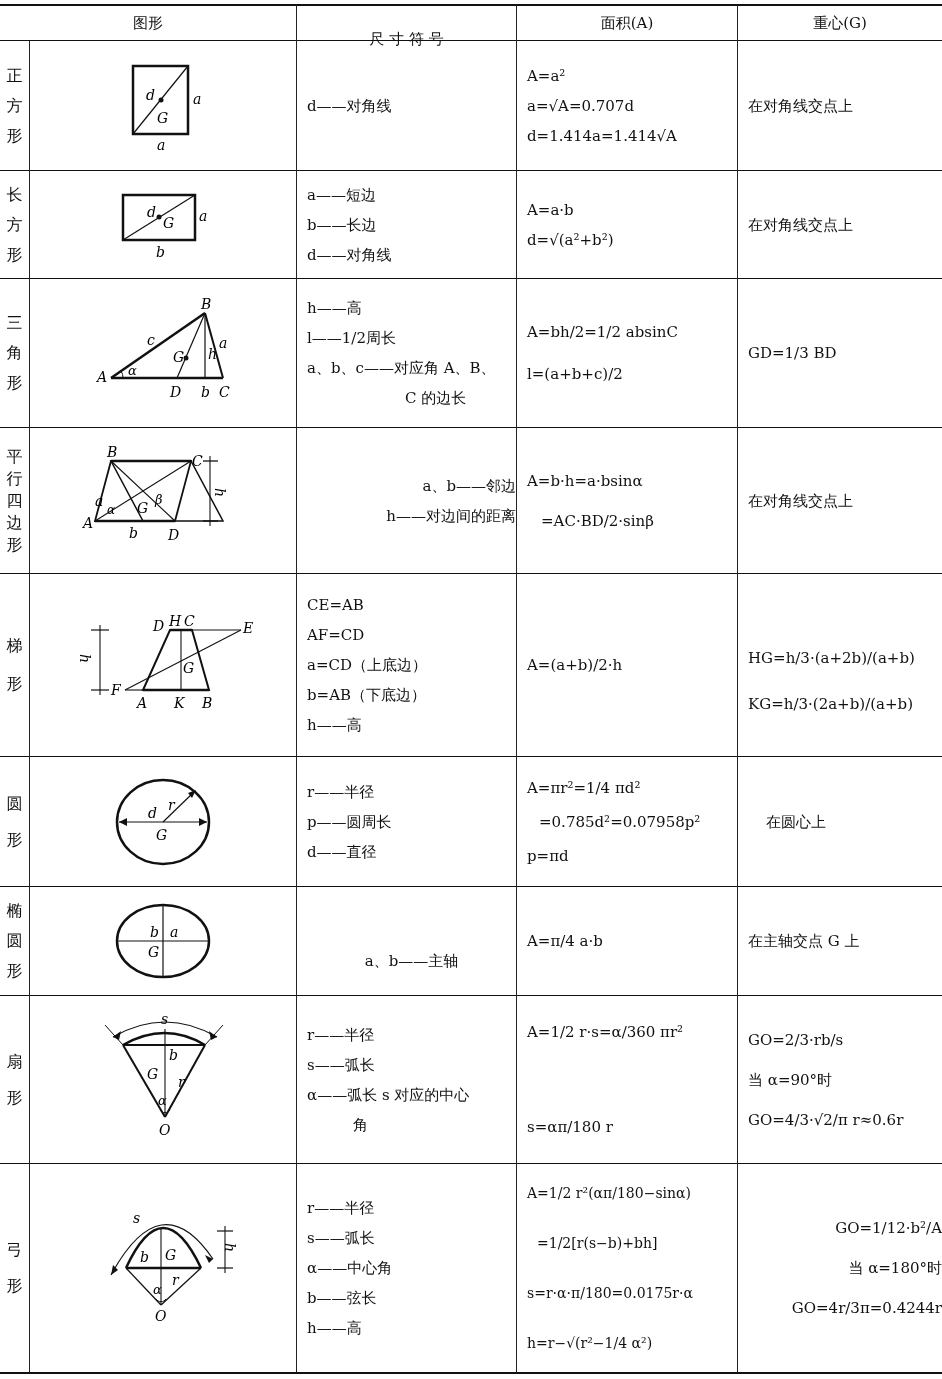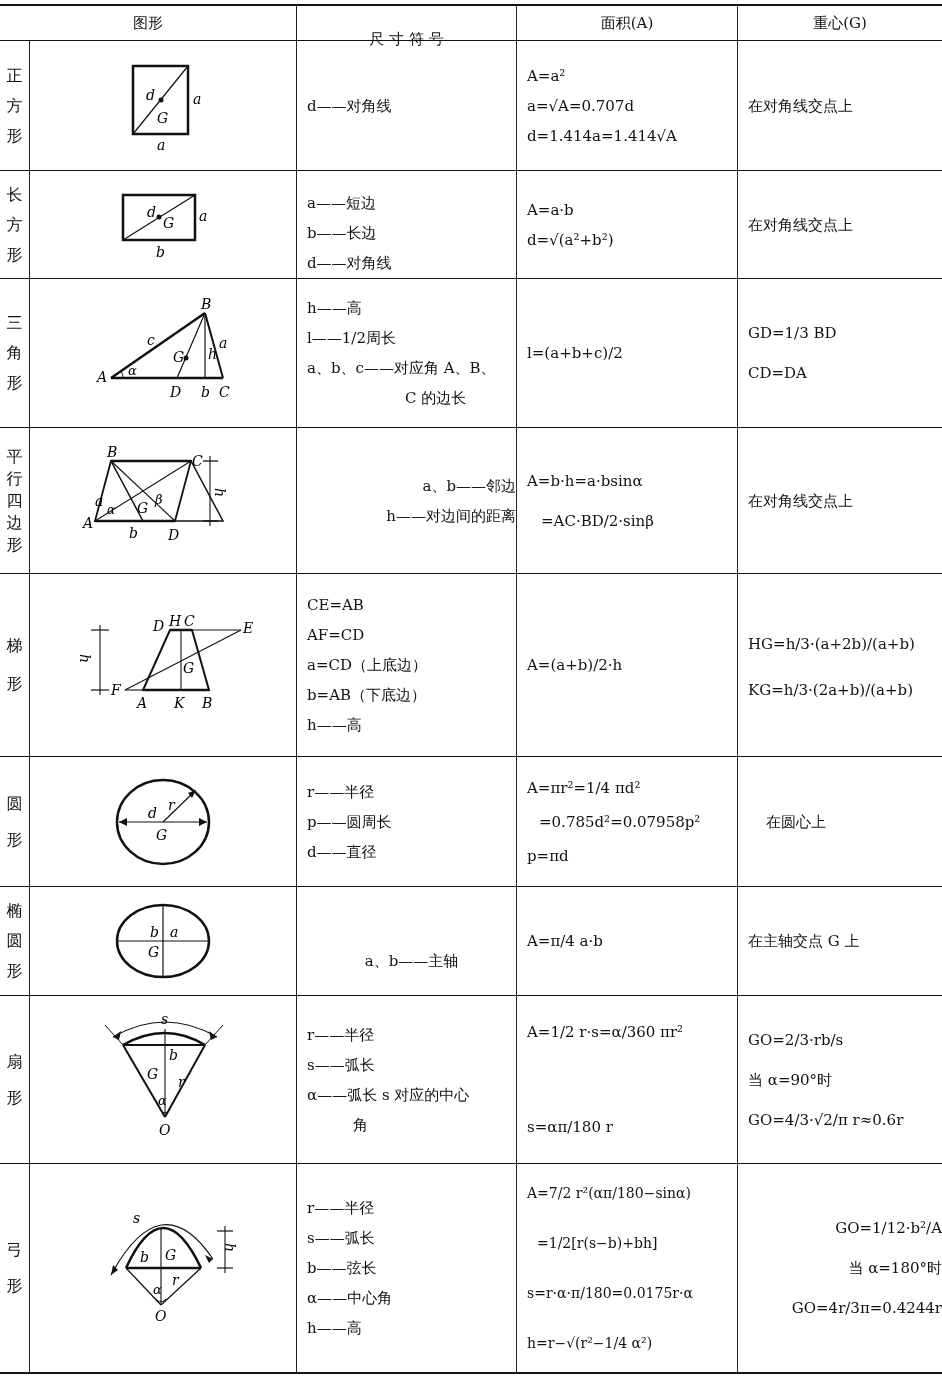--- a/index.html
+++ b/index.html
@@ -88,21 +88,21 @@
     <svg width="130" height="80" viewBox="0 0 130 80">
       <rect x="25" y="10" width="72" height="45" fill="none" stroke="#111" stroke-width="2.5"></rect>
       <line x1="25" y1="55" x2="97" y2="10" stroke="#111" stroke-width="1.2"></line>
       <circle cx="61" cy="32" r="2.5" fill="#111"></circle>
       <text x="49" y="32" font-size="14" font-style="italic" font-family="DejaVu Serif, serif">d</text>
       <text x="65" y="43" font-size="14" font-style="italic" font-family="DejaVu Serif, serif">G</text>
       <text x="101" y="36" font-size="14" font-style="italic" font-family="DejaVu Serif, serif">a</text>
       <text x="58" y="72" font-size="14" font-style="italic" font-family="DejaVu Serif, serif">b</text>
     </svg>
   </div>
-  <div class="cell sym" style="left:297px;top:171px;width:219px;height:107px;justify-content:flex-end;">
+  <div class="cell sym" style="left:297px;top:171px;width:219px;height:107px;">
     <div class="line">a——短边</div>
     <div class="line">b——长边</div>
     <div class="line">d——对角线</div>
   </div>
   <div class="cell area" style="left:517px;top:171px;width:220px;height:107px;">
     <div class="line">A=a·b</div>
     <div class="line">d=√(a²+b²)</div>
   </div>
   <div class="cell cent" style="left:738px;top:171px;width:204px;height:107px;">
     <div class="line">在对角线交点上</div>
@@ -134,25 +134,25 @@
       <text x="146" y="104" font-size="14" font-style="italic" font-family="DejaVu Serif, serif">C</text>
     </svg>
   </div>
   <div class="cell sym" style="left:297px;top:279px;width:219px;height:148px;">
     <div class="line">h——高</div>
     <div class="line">l——1/2周长</div>
     <div class="line">a、b、c——对应角 A、B、</div>
     <div class="line" style="padding-left:98px;">C 的边长</div>
   </div>
   <div class="cell area" style="left:517px;top:279px;width:220px;height:148px;line-height:42px;">
+    <div class="line">A=bh/2=1/2 absinC</div>
     <div class="line">l=(a+b+c)/2</div>
   </div>
   <div class="cell cent" style="left:738px;top:279px;width:204px;height:148px;line-height:40px;">
     <div class="line">GD=1/3 BD</div>
-    <div class="line">CD=DA</div>
   </div>
 
   <div class="cell rowlabel tight" style="left:0;top:428px;width:29px;height:145px;">
     <span>平</span>
     <span>行</span>
     <span>四</span>
     <span>边</span>
     <span>形</span>
   </div>
   <div class="cell fig" style="left:30px;top:428px;width:266px;height:145px;">
@@ -222,21 +222,21 @@
   <div class="cell sym" style="left:297px;top:574px;width:219px;height:182px;">
     <div class="line">CE=AB</div>
     <div class="line">AF=CD</div>
     <div class="line">a=CD（上底边）</div>
     <div class="line">b=AB（下底边）</div>
     <div class="line">h——高</div>
   </div>
   <div class="cell area" style="left:517px;top:574px;width:220px;height:182px;">
     <div class="line">A=(a+b)/2·h</div>
   </div>
-  <div class="cell cent" style="left:738px;top:576px;width:204px;height:182px;line-height:46px;">
+  <div class="cell cent" style="left:738px;top:590px;width:204px;height:182px;line-height:46px;">
     <div class="line">HG=h/3·(a+2b)/(a+b)</div>
     <div class="line">KG=h/3·(2a+b)/(a+b)</div>
   </div>
 
   <div class="cell rowlabel" style="left:0;top:757px;width:29px;height:129px;line-height:36px;">
     <span>圆</span>
     <span>形</span>
   </div>
   <div class="cell fig" style="left:30px;top:757px;width:266px;height:129px;">
     <svg width="110" height="100" viewBox="0 0 110 100">
@@ -354,26 +354,26 @@
       <text x="67" y="59" font-size="14" font-style="italic" font-family="DejaVu Serif, serif">b</text>
       <text x="92" y="57" font-size="14" font-style="italic" font-family="DejaVu Serif, serif">G</text>
       <text x="99" y="82" font-size="14" font-style="italic" font-family="DejaVu Serif, serif">r</text>
       <text x="80" y="91" font-size="13" font-style="italic" font-family="DejaVu Serif, serif">α</text>
       <text x="82" y="118" font-size="14" font-style="italic" font-family="DejaVu Serif, serif">O</text>
     </svg>
   </div>
   <div class="cell sym" style="left:297px;top:1164px;width:219px;height:208px;">
     <div class="line">r——半径</div>
     <div class="line">s——弧长</div>
+    <div class="line">α——中心角</div>
     <div class="line">b——弦长</div>
-    <div class="line">α——中心角</div>
     <div class="line">h——高</div>
   </div>
   <div class="cell area" style="left:517px;top:1164px;width:220px;height:208px;line-height:50px;font-size:14px;">
-    <div class="line">A=7/2 r²(απ/180−sinα)</div>
+    <div class="line">A=1/2 r²(απ/180−sinα)</div>
     <div class="line" style="padding-left:10px;">=1/2[r(s−b)+bh]</div>
     <div class="line">s=r·α·π/180=0.0175r·α</div>
     <div class="line">h=r−√(r²−1/4 α²)</div>
   </div>
   <div class="cell cent" style="left:738px;top:1164px;width:204px;height:208px;line-height:40px;align-items:flex-end;">
     <div class="line">GO=1/12·b²/A</div>
     <div class="line">当 α=180°时</div>
     <div class="line">GO=4r/3π=0.4244r</div>
   </div>
 

